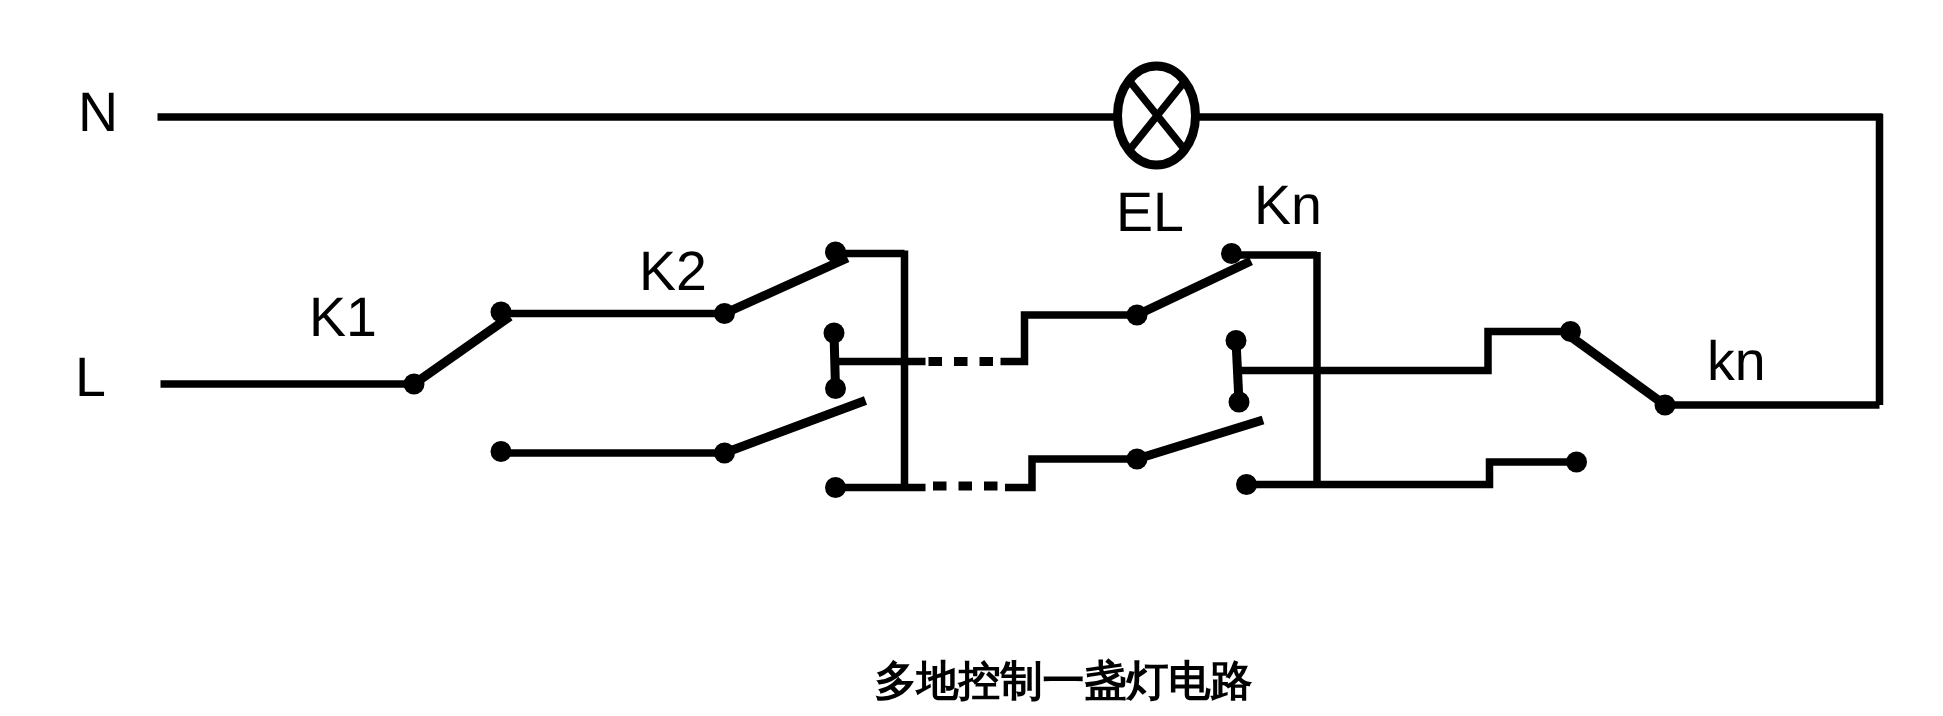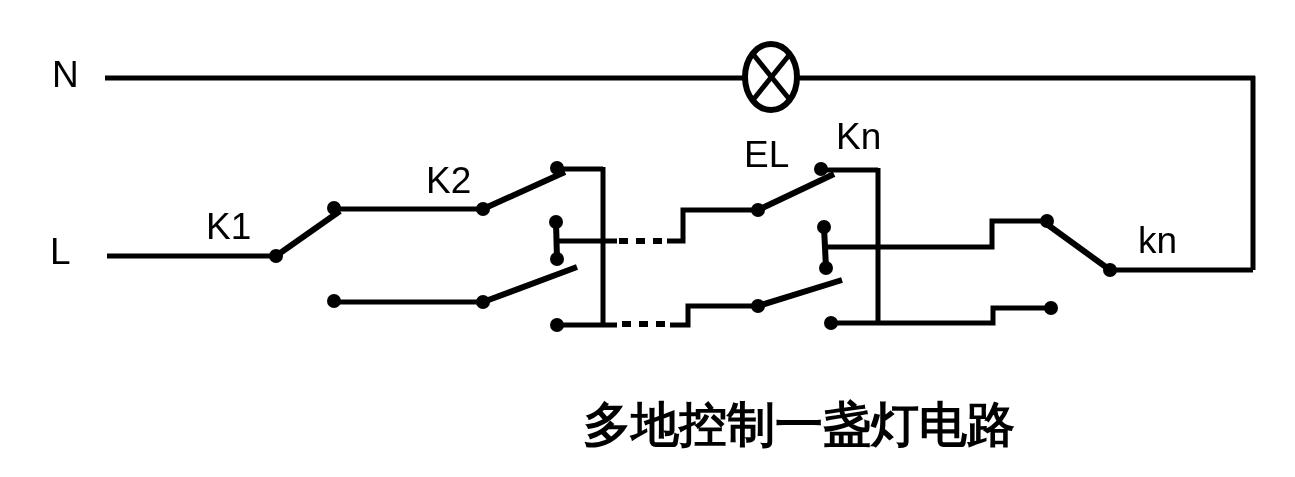--- a/index.html
+++ b/index.html
@@ -24,26 +24,27 @@
     position: absolute;
     color: #000000;
     font-size: 37px;
     line-height: 1;
     white-space: nowrap;
     font-family: "Liberation Sans", sans-serif;
   }
   .caption {
     position: absolute;
     color: #000000;
-    font-size: 48px;
+    font-size: 28px;
     font-weight: bold;
     line-height: 1.1;
     letter-spacing: 0px;
     white-space: nowrap;
     font-family: "Liberation Sans", sans-serif;
+    margin-top: 40px;
   }
 </style>
 </head>
 <body>
 
 <div class="canvas">
 
   <svg width="1295" height="477" viewBox="0 0 1295 477">
     <g stroke="#000000" fill="none" stroke-linecap="butt">
 
@@ -123,21 +124,21 @@
         <circle cx="1047" cy="221" r="7" fill="#000000" stroke="none"></circle>
         <circle cx="1051" cy="308" r="7" fill="#000000" stroke="none"></circle>
         <circle cx="1110" cy="270" r="7" fill="#000000" stroke="none"></circle>
       </g>
 
     </g>
   </svg>
 
   <div class="lbl" style="left:52px;  top:56px;">N</div>
   <div class="lbl" style="left:50px;  top:233px;">L</div>
-  <div class="lbl" style="left:206px; top:193px;margin-top:15px;">K1</div>
+  <div class="lbl" style="left:206px; top:193px;">K1</div>
   <div class="lbl" style="left:426px; top:162px;">K2</div>
-  <div class="lbl" style="left:744px; top:136px;">EL</div>
+  <div class="lbl" style="left:744px; top:123px;">EL</div>
   <div class="lbl" style="left:836px; top:118px;">Kn</div>
   <div class="lbl" style="left:1138px;top:222px;">kn</div>
 
   <div class="caption" style="left:583px; top:399px;">多地控制一盏灯电路</div>
 
 </div>
 
 </body></html>

